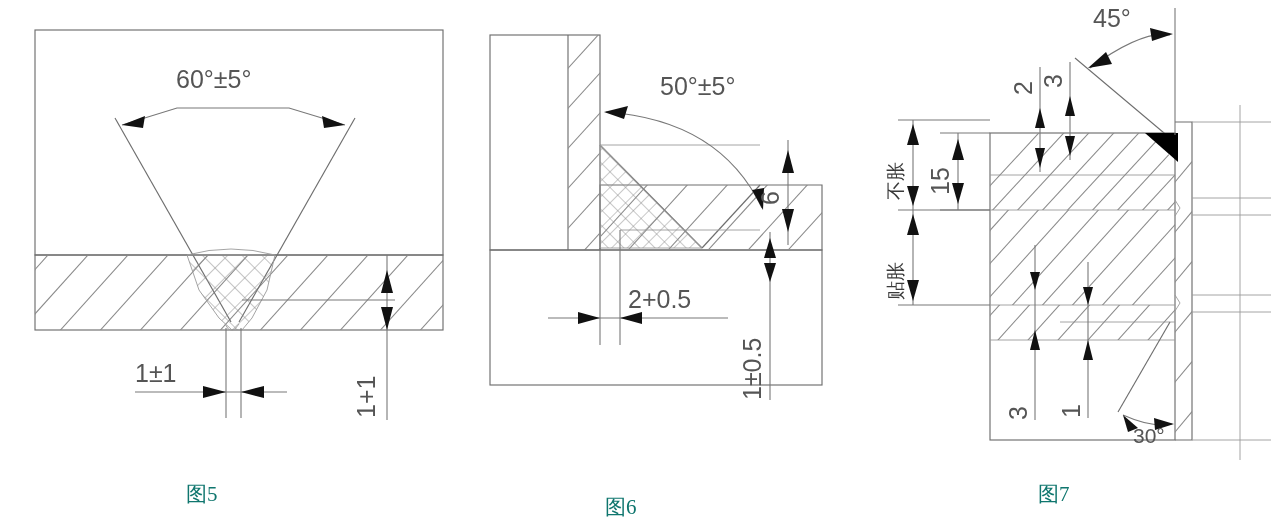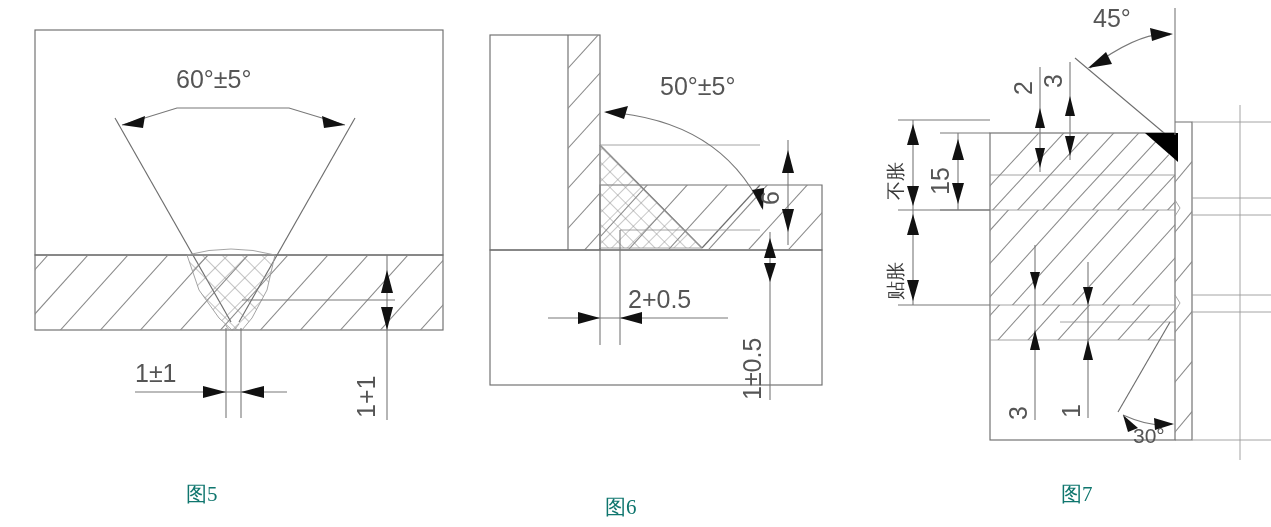--- a/index.html
+++ b/index.html
@@ -378,16 +378,16 @@
         <text class="dimtxt" x="0" y="0" transform="translate(147,420) rotate(-90)">3</text>
       </g>
 
       <g>
         <line x1="208" y1="262" x2="208" y2="418" class="ln-dim"></line>
         <polygon points="208,305 203,287 213,287" class="arrow"></polygon>
         <polygon points="208,340 203,360 213,360" class="arrow"></polygon>
         <text class="dimtxt" x="0" y="0" transform="translate(200,418) rotate(-90)">1</text>
       </g>
     </svg>
-    <div class="caption" style="left:181px; top:480px;">图7</div>
+    <div class="caption" style="left:158px; top:480px;">图7</div>
   </div>
 
 </div>
 
 </body></html>

